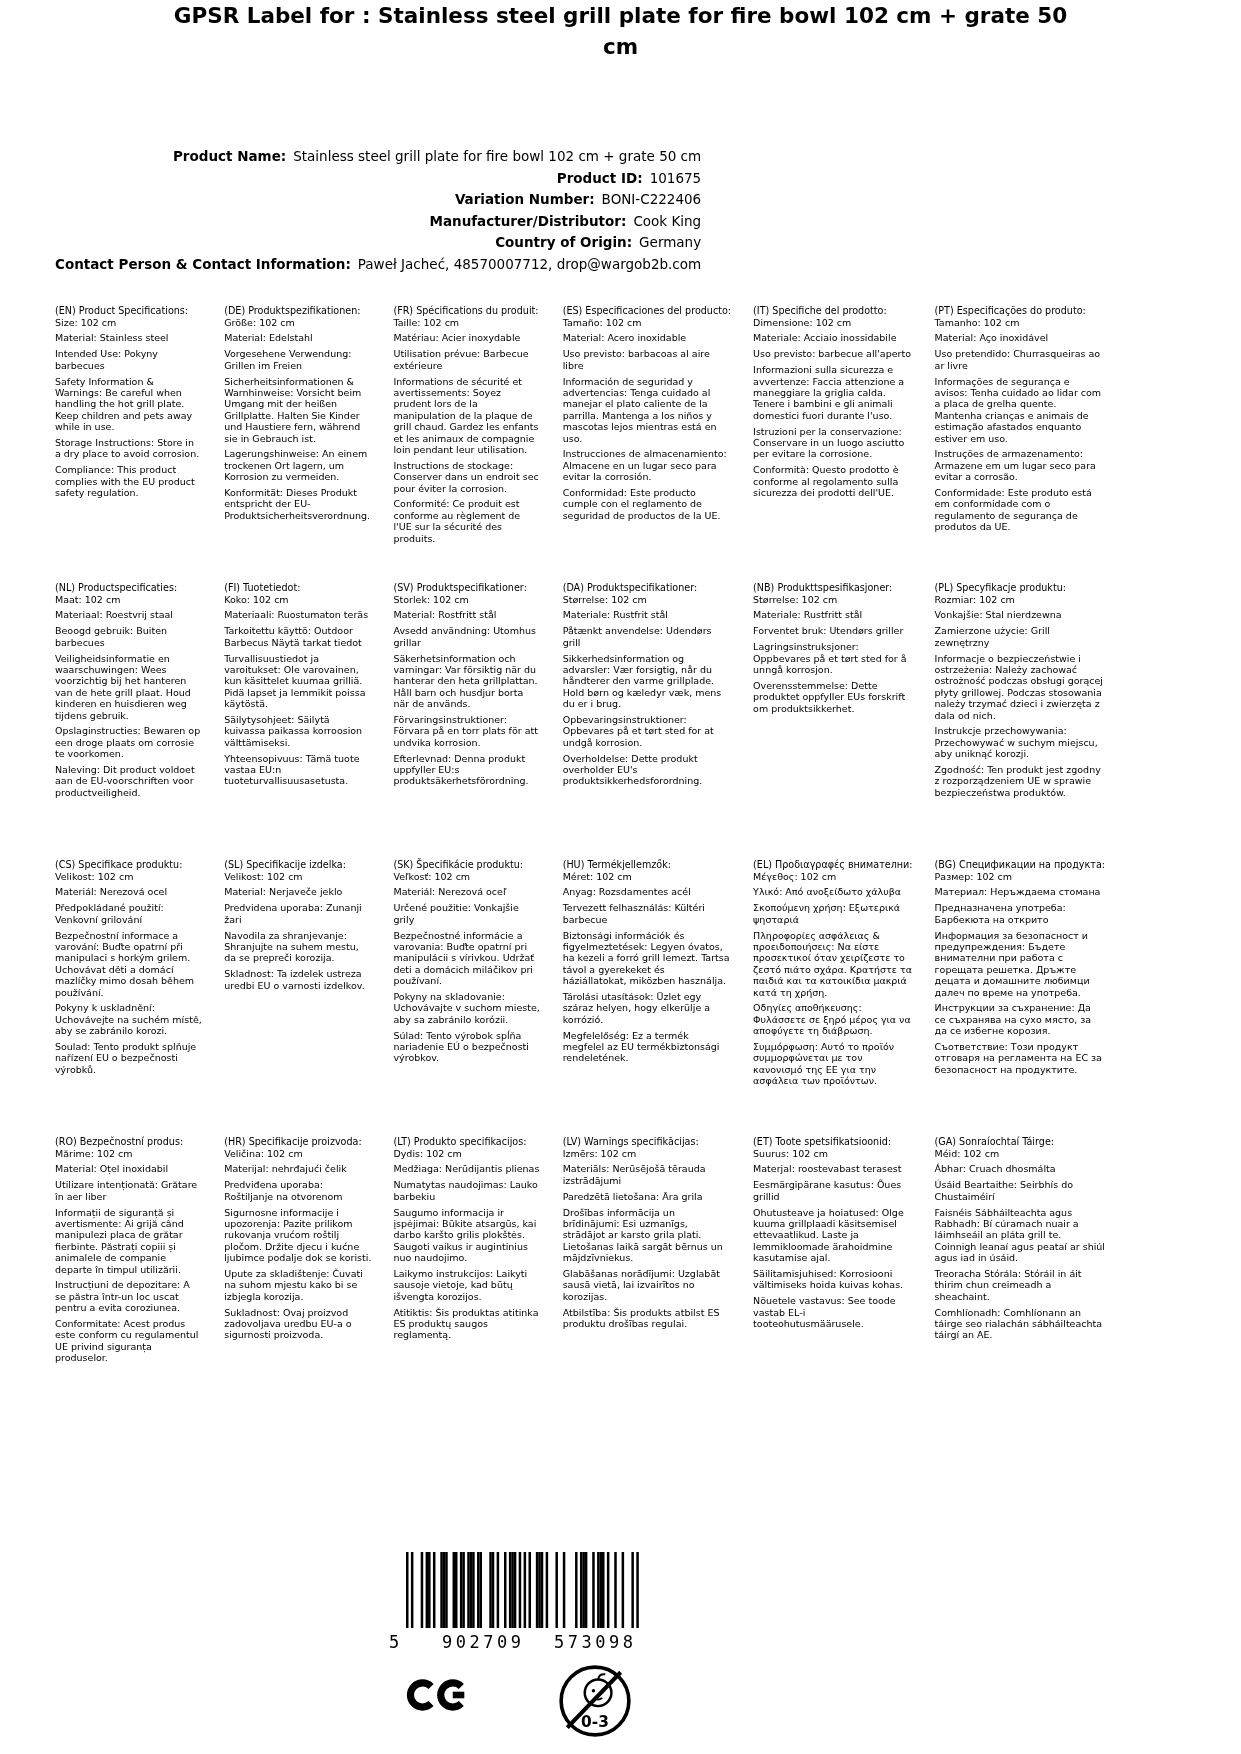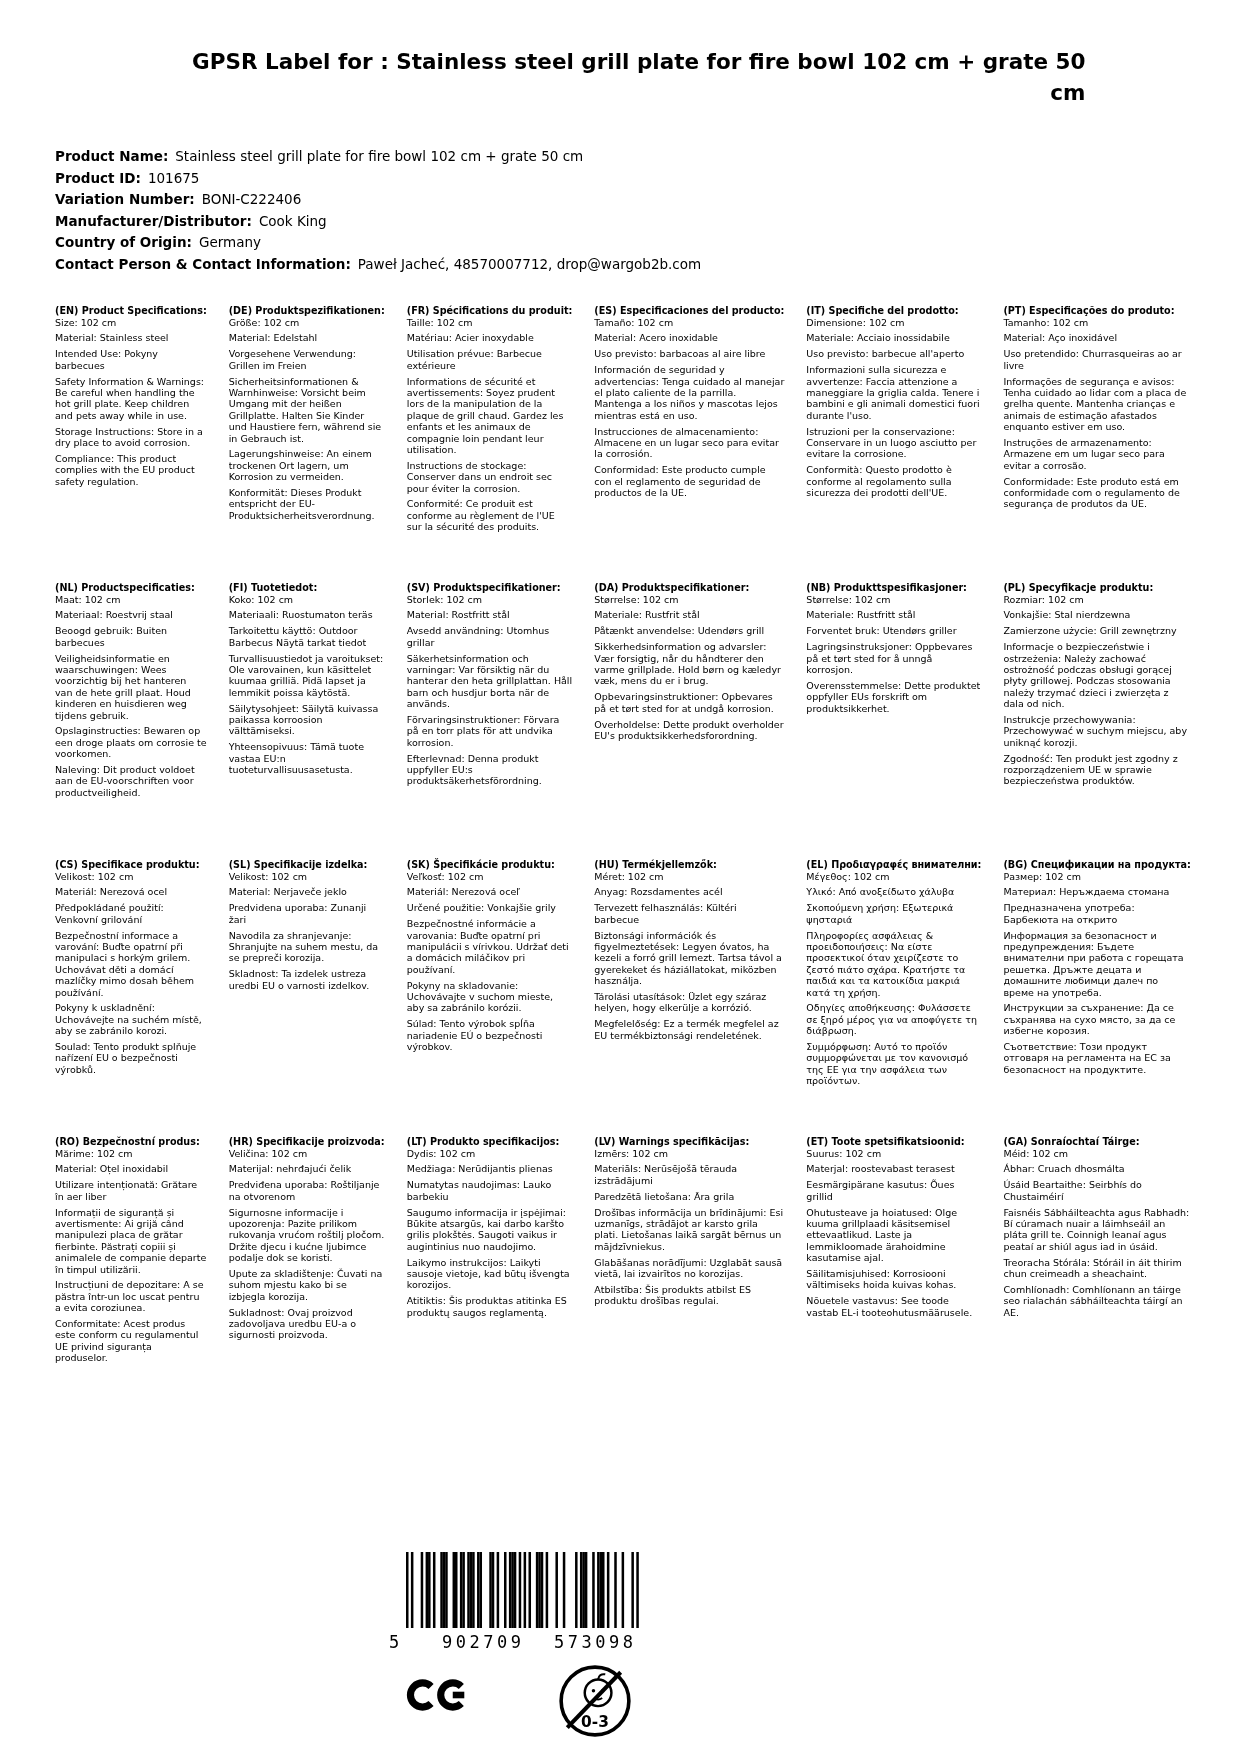--- a/index.html
+++ b/index.html
@@ -2,32 +2,32 @@
 <html><head>
 <meta charset="utf-8">
 <style>
   html,body { margin:0; padding:0; background:#888; }
   .page {
     position:relative; width:1241px; height:1754px; margin:0 auto;
     background:#ffffff; color:#000; overflow:hidden;
     font-family:"DejaVu Sans", sans-serif;
   }
   .title {
-    margin:0 auto; padding-top:46px; width:930px; text-align:right;
+    margin:0 auto; width:930px; text-align:center;
     font-size:21.5px; font-weight:bold; line-height:1.45;
   }
-  .product-info { position:absolute; left:55px; top:146px; font-size:13.5px; line-height:21.5px; }
+  .product-info { position:absolute; left:55px; top:146px; font-size:13.5px; line-height:21.5px;text-align:right; }
   .info-label { font-weight:bold; margin-right:7px; }
   .lang-grid {
     position:absolute; left:55px; top:305px; width:1056px;
     display:grid; grid-template-columns:repeat(6,1fr); column-gap:16px;
     grid-auto-rows:minmax(277px,auto);
   }
   .lang-block { font-size:9.5px; line-height:1.2; padding-right:6px; overflow-wrap:break-word; }
-  .lang-heading { font-weight:bold; font-size:9.6px; white-space:nowrap; }
+  .lang-heading { font-weight:normal; font-size:9.6px; white-space:nowrap; }
   .lang-block p { margin:0 0 4.5px 0; }
   .barcode-wrap { position:absolute; left:406px; top:1552px; width:233px; }
   #barcode-svg { display:block; }
   #barcode-svg rect { fill:#000; }
   .barcode-digits span {
     position:absolute; top:80px;
     font-family:"DejaVu Sans Mono", monospace; font-size:17px; letter-spacing:3.5px;
   }
   .bd0 { left:-17px; }
   .bd1 { left:36px; }

